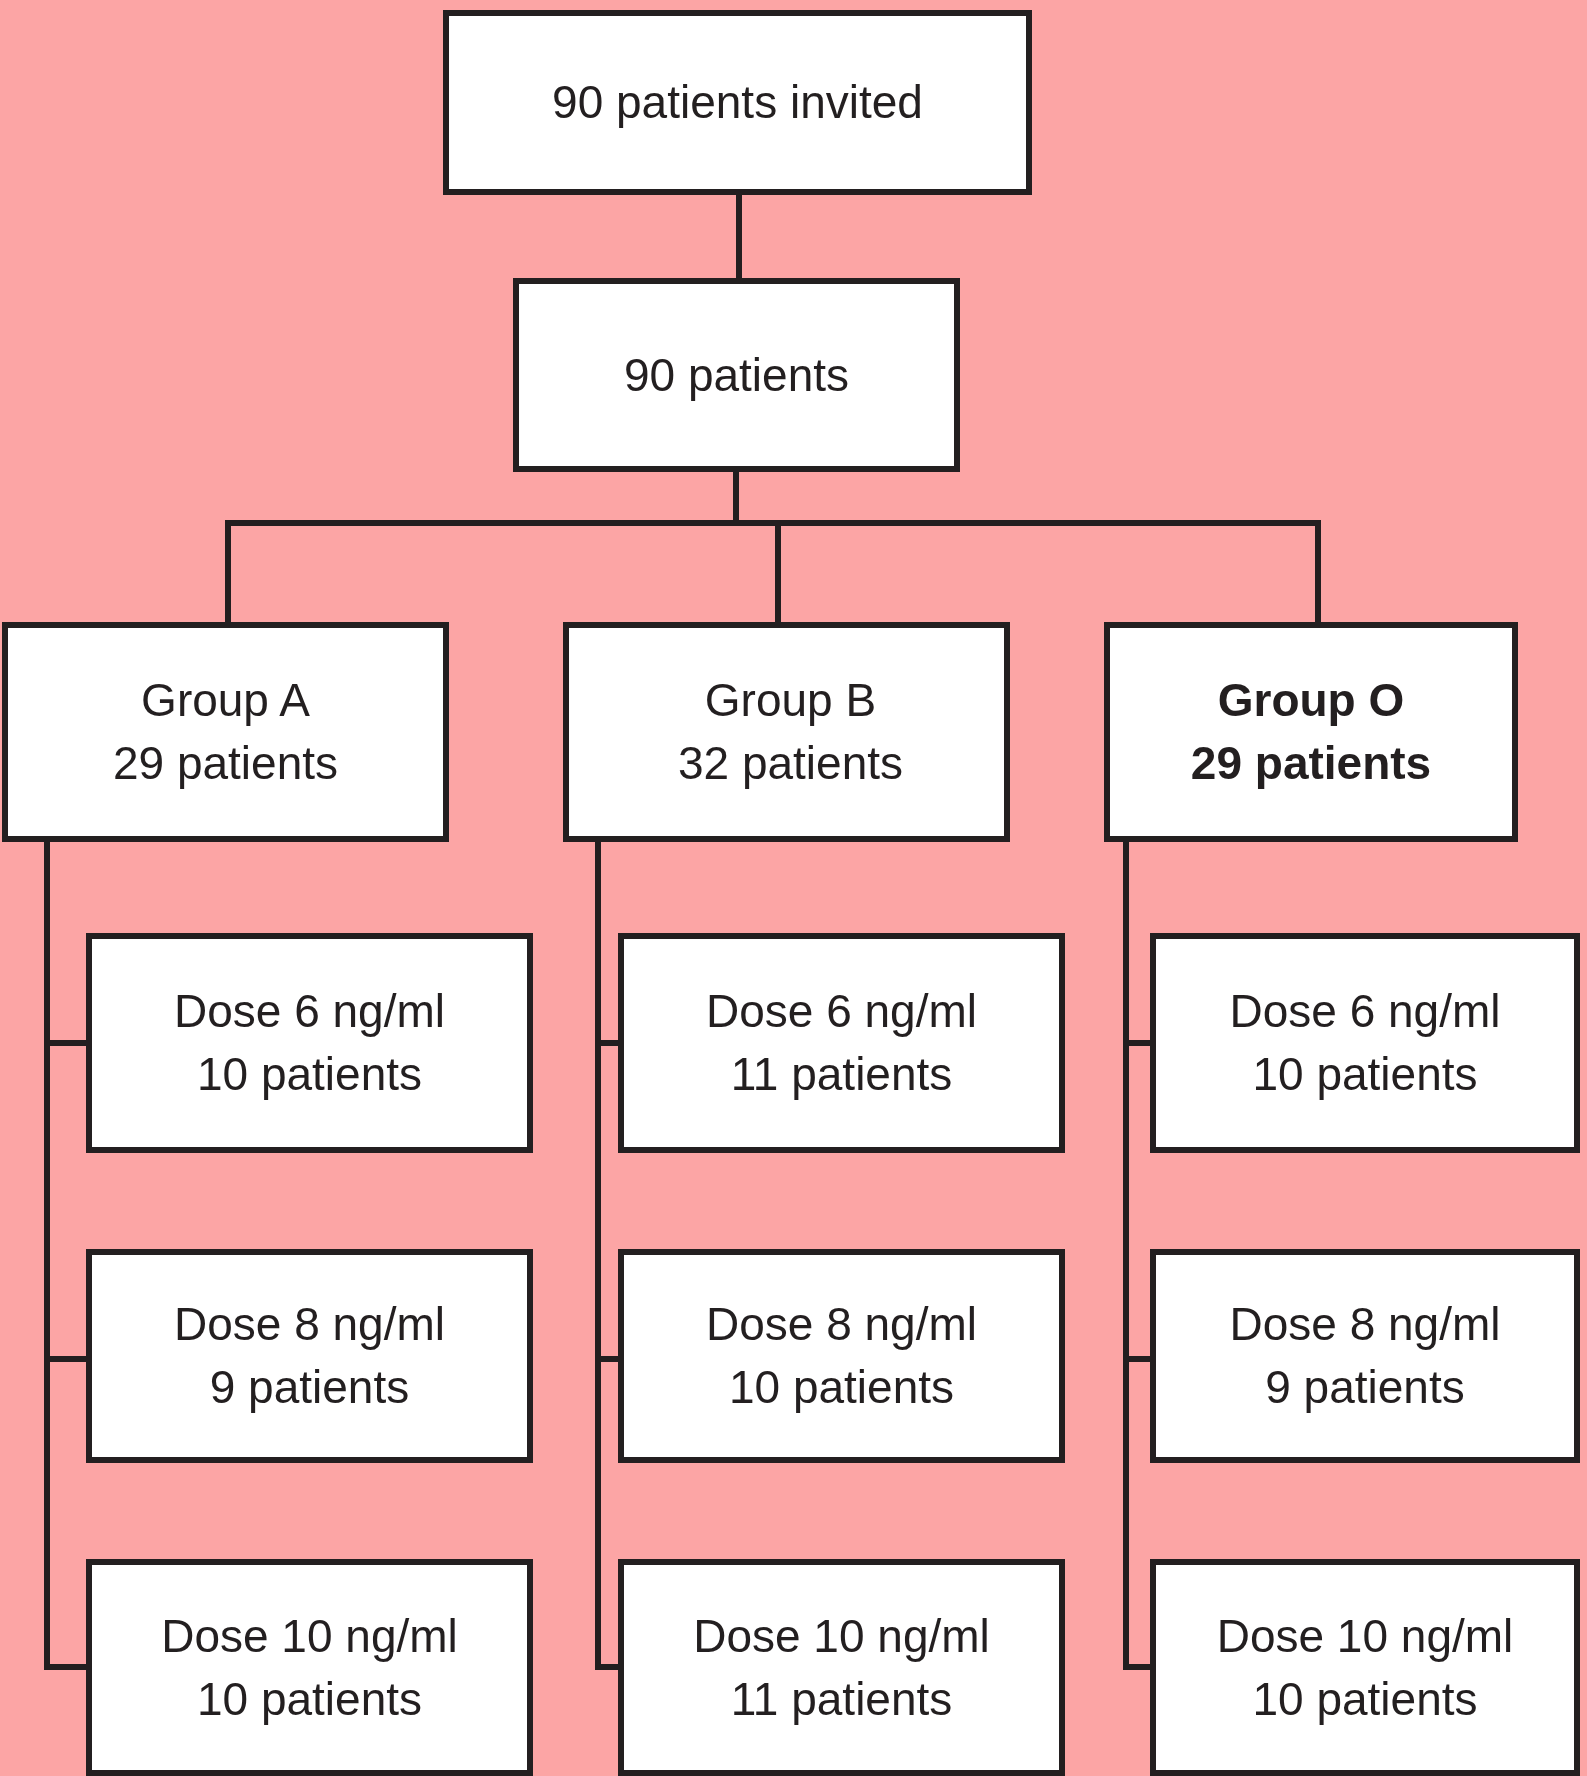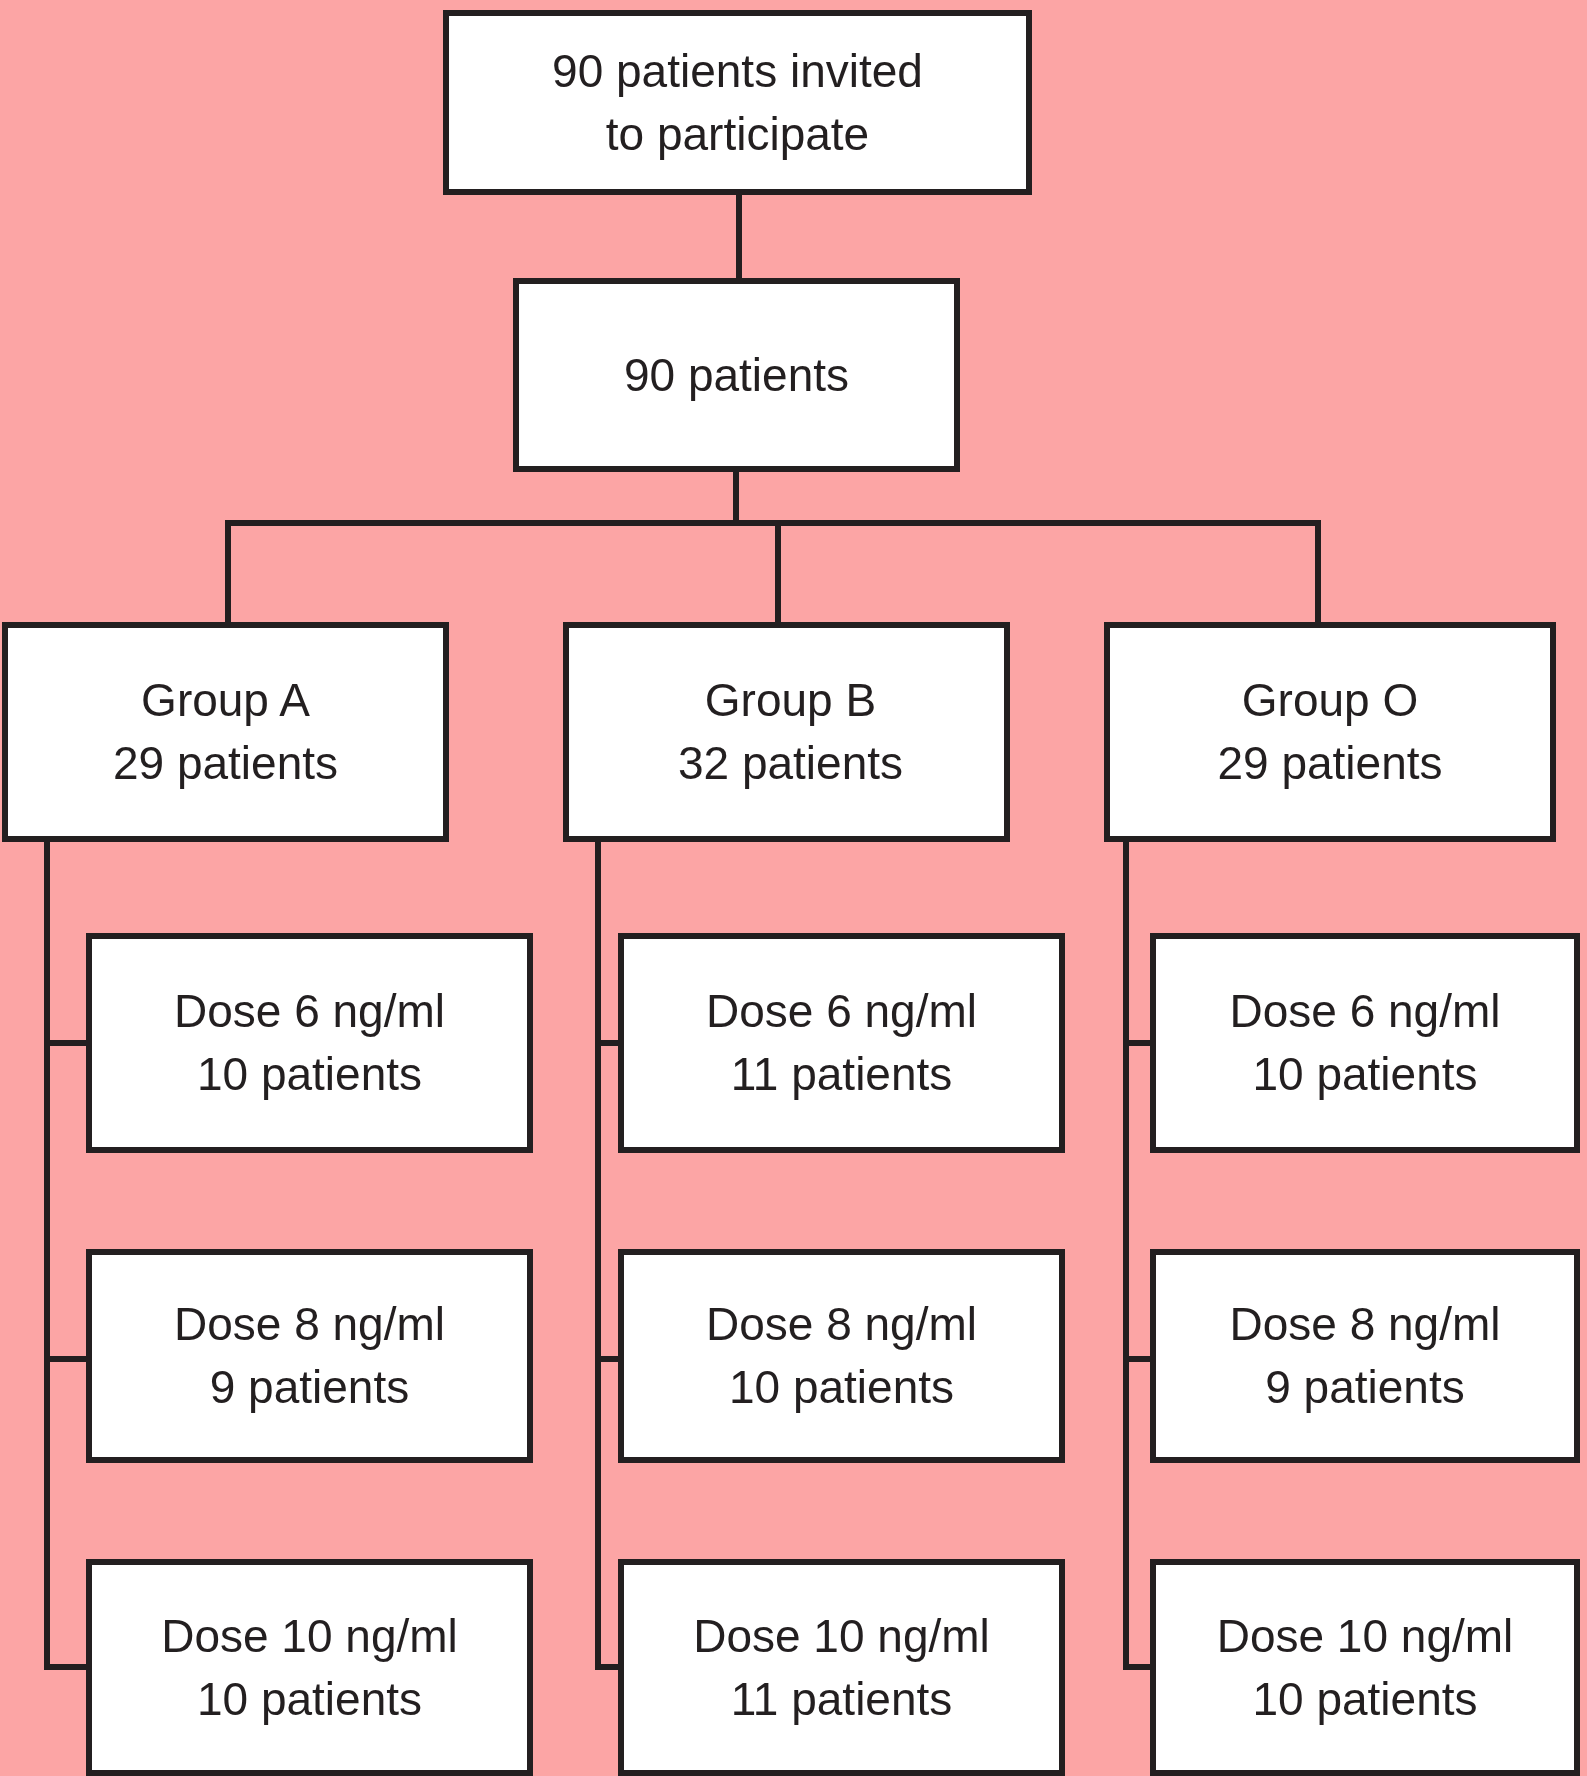--- a/index.html
+++ b/index.html
@@ -32,21 +32,20 @@
     z-index: 1;
   }
 </style>
 </head>
 <body>
 
 <div id="canvas">
 
   <div class="node" style="left:443px; top:10px; width:589px; height:185px;">
     <div>90 patients invited</div>
-    <div>to participate</div>
   </div>
 
   <div class="node" style="left:513px; top:278px; width:447px; height:194px;">
     <div>90 patients</div>
   </div>
 
   <div class="line" style="left:736px; top:195px; width:6px; height:83px;"></div>
 
   <div class="line" style="left:733px; top:472px; width:6px; height:54px;"></div>
 
@@ -57,21 +56,21 @@
   <div class="line" style="left:1315px; top:520px; width:6px; height:102px;"></div>
 
   <div class="node" style="left:2px; top:622px; width:447px; height:220px;">
     <div>Group A</div>
     <div>29 patients</div>
   </div>
   <div class="node" style="left:563px; top:622px; width:447px; height:220px;padding-left:8px;">
     <div>Group B</div>
     <div>32 patients</div>
   </div>
-  <div class="node" style="left:1104px; top:622px; width:452px; height:220px;">
+  <div class="node" style="left:1104px; top:622px; width:414px; height:220px;font-weight:bold;">
     <div>Group O</div>
     <div>29 patients</div>
   </div>
 
   <div class="line" style="left:44px; top:842px; width:6px; height:828px;"></div>
   <div class="line" style="left:44px; top:1040px; width:42px; height:6px;"></div>
   <div class="line" style="left:44px; top:1356px; width:42px; height:6px;"></div>
   <div class="line" style="left:44px; top:1664px; width:42px; height:6px;"></div>
 
   <div class="line" style="left:595px; top:842px; width:6px; height:828px;"></div>

